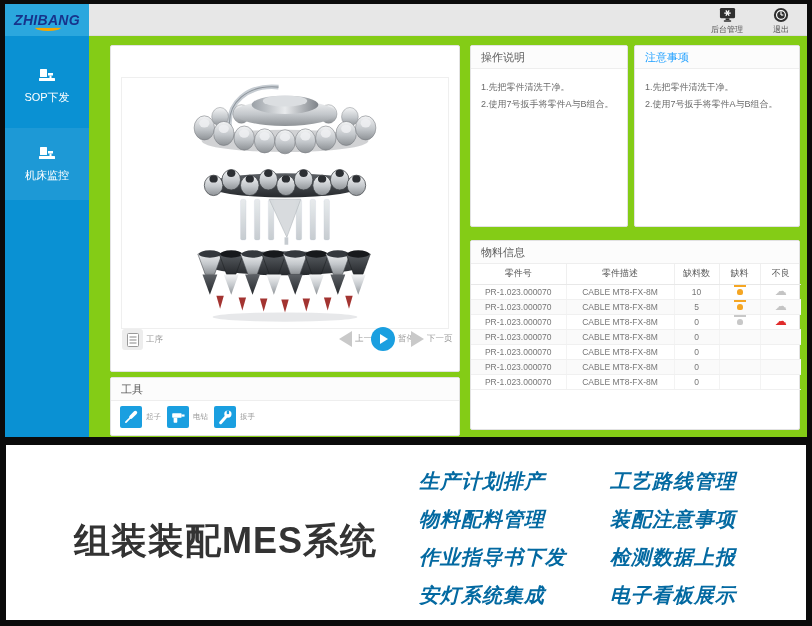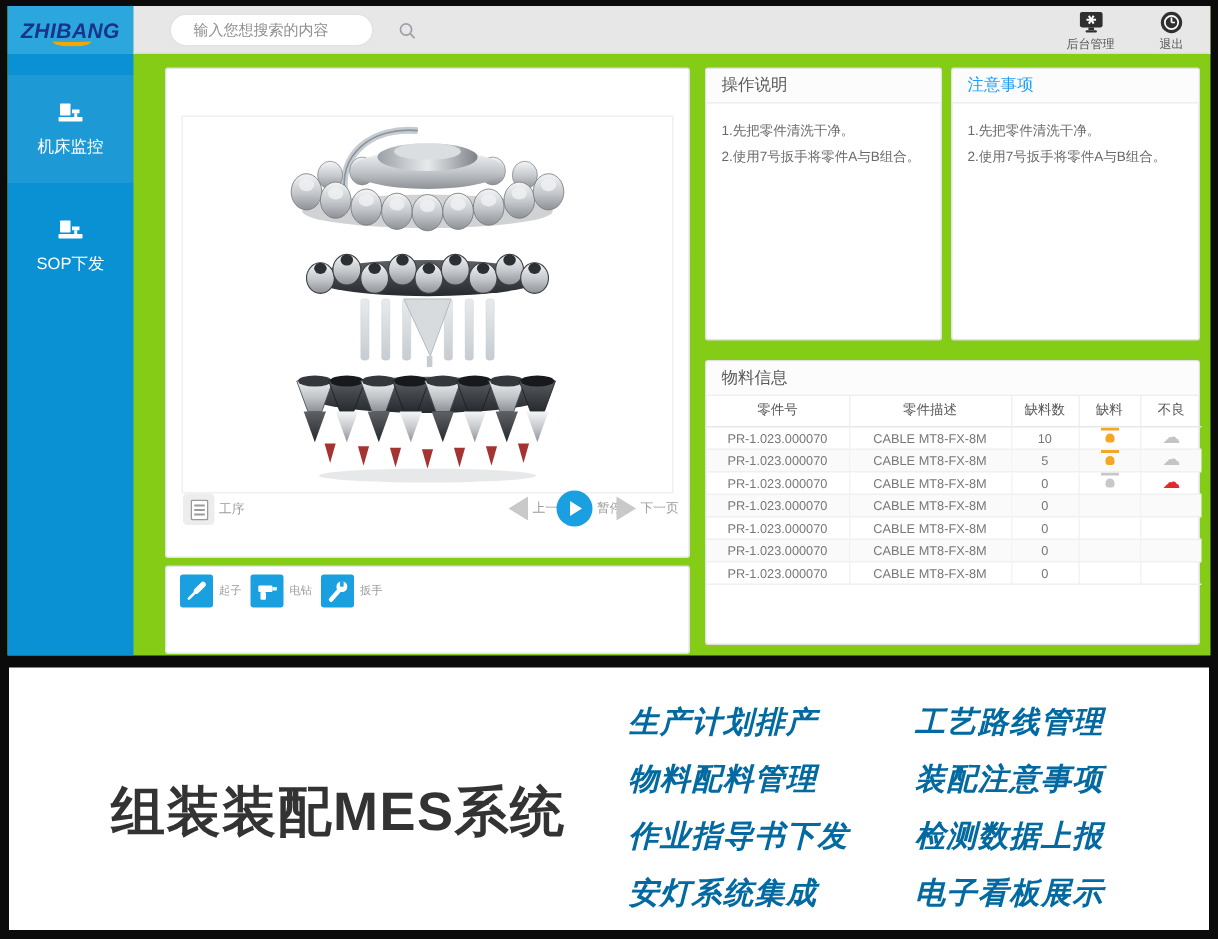--- a/index.html
+++ b/index.html
@@ -90,53 +90,46 @@
 <body>
 
 <div class="app">
 
   <div class="sidebar">
     <div class="logo">
       <span class="logo-swoosh"></span>
       <span class="logo-text">ZHIBANG</span>
     </div>
     <div class="nav">
+      <div class="nav-item">
+        <svg width="20" height="17" viewBox="0 0 20 17">
+          <g fill="#fff">
+              <rect x="2" y="11" width="16" height="3" rx="0.5"></rect>
+              <rect x="3" y="2" width="7" height="8" rx="0.5"></rect>
+              <rect x="11" y="6" width="5" height="2.5"></rect>
+              <rect x="12.5" y="8.5" width="2" height="2.5"></rect>
+            </g>
+        </svg>
+        <span class="lbl">SOP下发</span>
+      </div>
       <div class="nav-item active">
         <svg width="20" height="17" viewBox="0 0 20 17">
           <g fill="#fff">
               <rect x="2" y="11" width="16" height="3" rx="0.5"></rect>
               <rect x="3" y="2" width="7" height="8" rx="0.5"></rect>
               <rect x="11" y="6" width="5" height="2.5"></rect>
               <rect x="12.5" y="8.5" width="2" height="2.5"></rect>
             </g>
         </svg>
         <span class="lbl">机床监控</span>
       </div>
-      <div class="nav-item">
-        <svg width="20" height="17" viewBox="0 0 20 17">
-          <g fill="#fff">
-              <rect x="2" y="11" width="16" height="3" rx="0.5"></rect>
-              <rect x="3" y="2" width="7" height="8" rx="0.5"></rect>
-              <rect x="11" y="6" width="5" height="2.5"></rect>
-              <rect x="12.5" y="8.5" width="2" height="2.5"></rect>
-            </g>
-        </svg>
-        <span class="lbl">SOP下发</span>
-      </div>
     </div>
   </div>
 
   <div class="topbar">
-    <div class="search">
-      <input type="text" placeholder="输入您想搜索的内容" style="">
-      <svg width="13" height="13" viewBox="0 0 16 16">
-        <circle cx="7" cy="7" r="4.6" fill="none" stroke="#9aa0a5" stroke-width="1.4"></circle>
-        <line x1="10.6" y1="10.6" x2="14" y2="14" stroke="#9aa0a5" stroke-width="1.4"></line>
-      </svg>
-    </div>
     <div class="tb-actions">
       <div class="tb-btn">
         <svg width="17" height="16" viewBox="0 0 18 16">
           <rect x="1" y="0.5" width="16" height="11" rx="1.5" fill="#2f2f2f"></rect>
           <g stroke="#fff" stroke-width="1.4">
               <line x1="5.6" y1="6" x2="12.4" y2="6"></line>
               <line x1="7.3" y1="3.2" x2="10.7" y2="8.8"></line>
               <line x1="10.7" y1="3.2" x2="7.3" y2="8.8"></line>
             </g>
           <rect x="7" y="11.5" width="4" height="1.8" fill="#2f2f2f"></rect>
@@ -295,20 +288,23 @@
         <span class="lbl">暂停</span>
       </div>
       <div class="ctl ctl-next">
         <span class="tri-r"></span>
         <span class="lbl">下一页</span>
       </div>
     </div>
   </div>
 
   <div class="panel p-tools">
+    <div class="panel-h">
+        <span>工具</span>
+      </div>
     <div class="tools-row">
       <div class="tool">
         <span class="tool-ic">
           <svg width="16" height="16" viewBox="0 0 22 22">
             <line x1="4" y1="18" x2="11" y2="11" stroke="#fff" stroke-width="2.4" stroke-linecap="round"></line>
             <line x1="11" y1="11" x2="17" y2="5" stroke="#fff" stroke-width="5" stroke-linecap="round"></line>
           </svg>
         </span>
         <span class="lbl">起子</span>
       </div>

